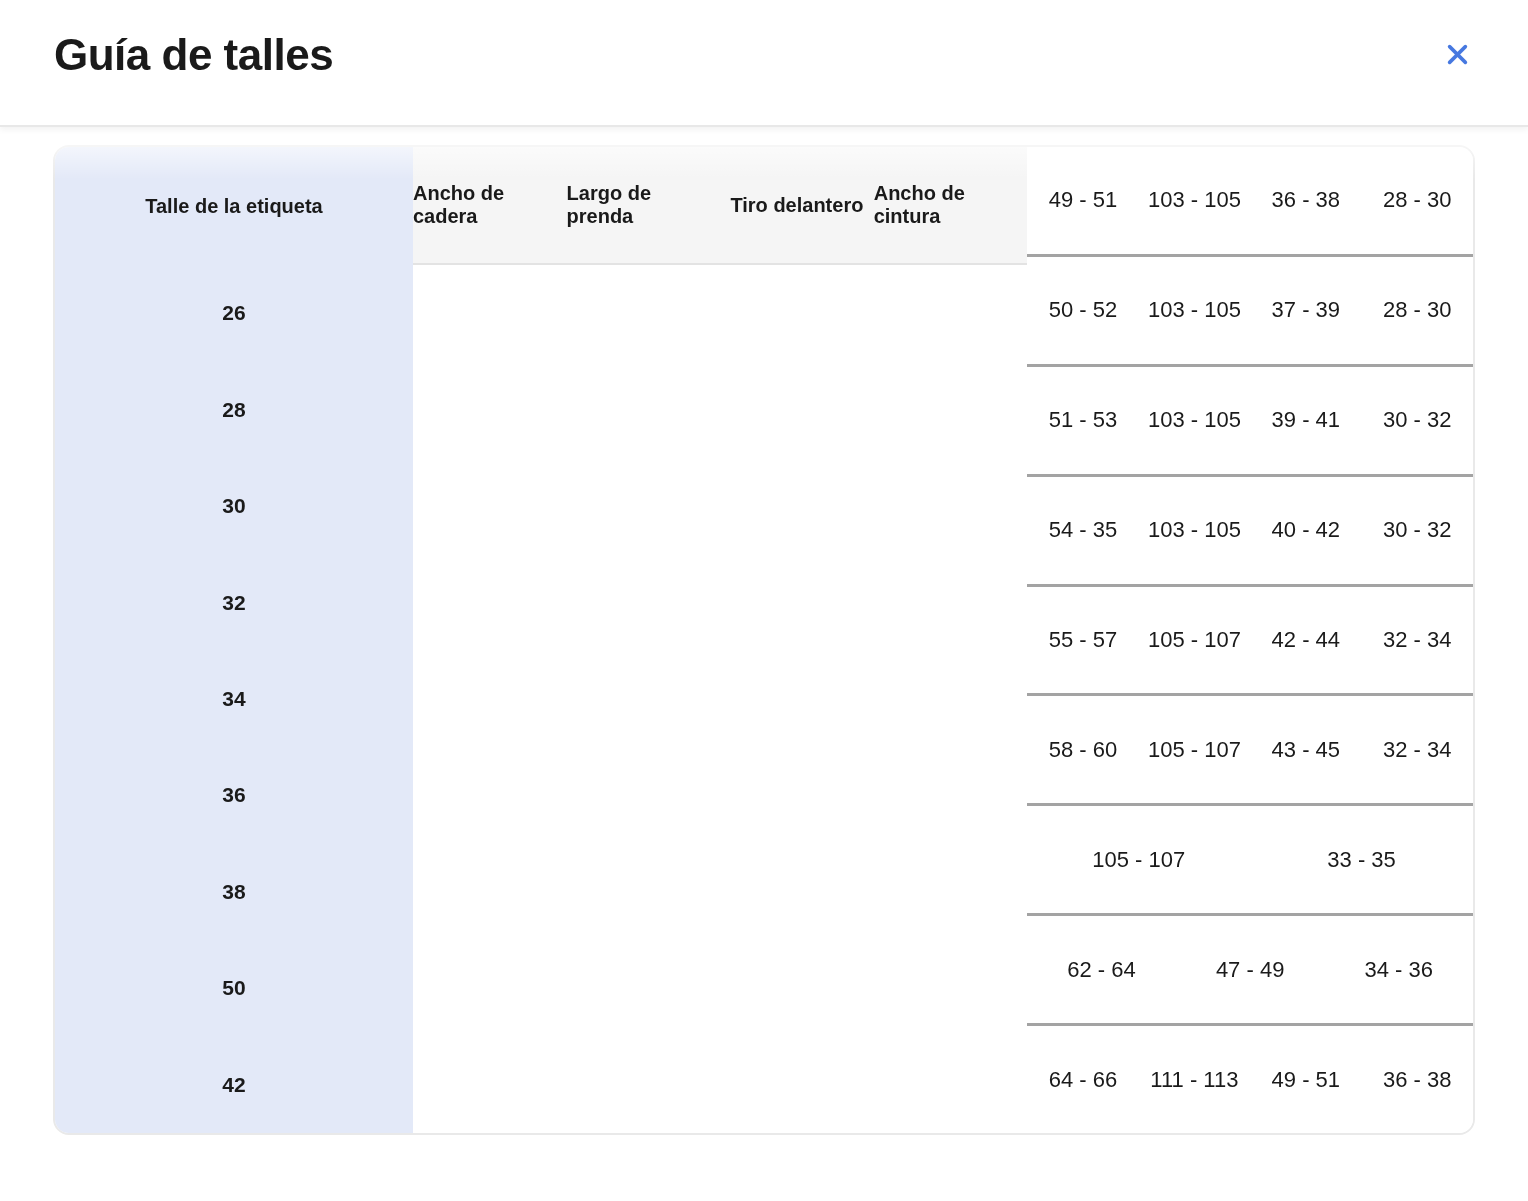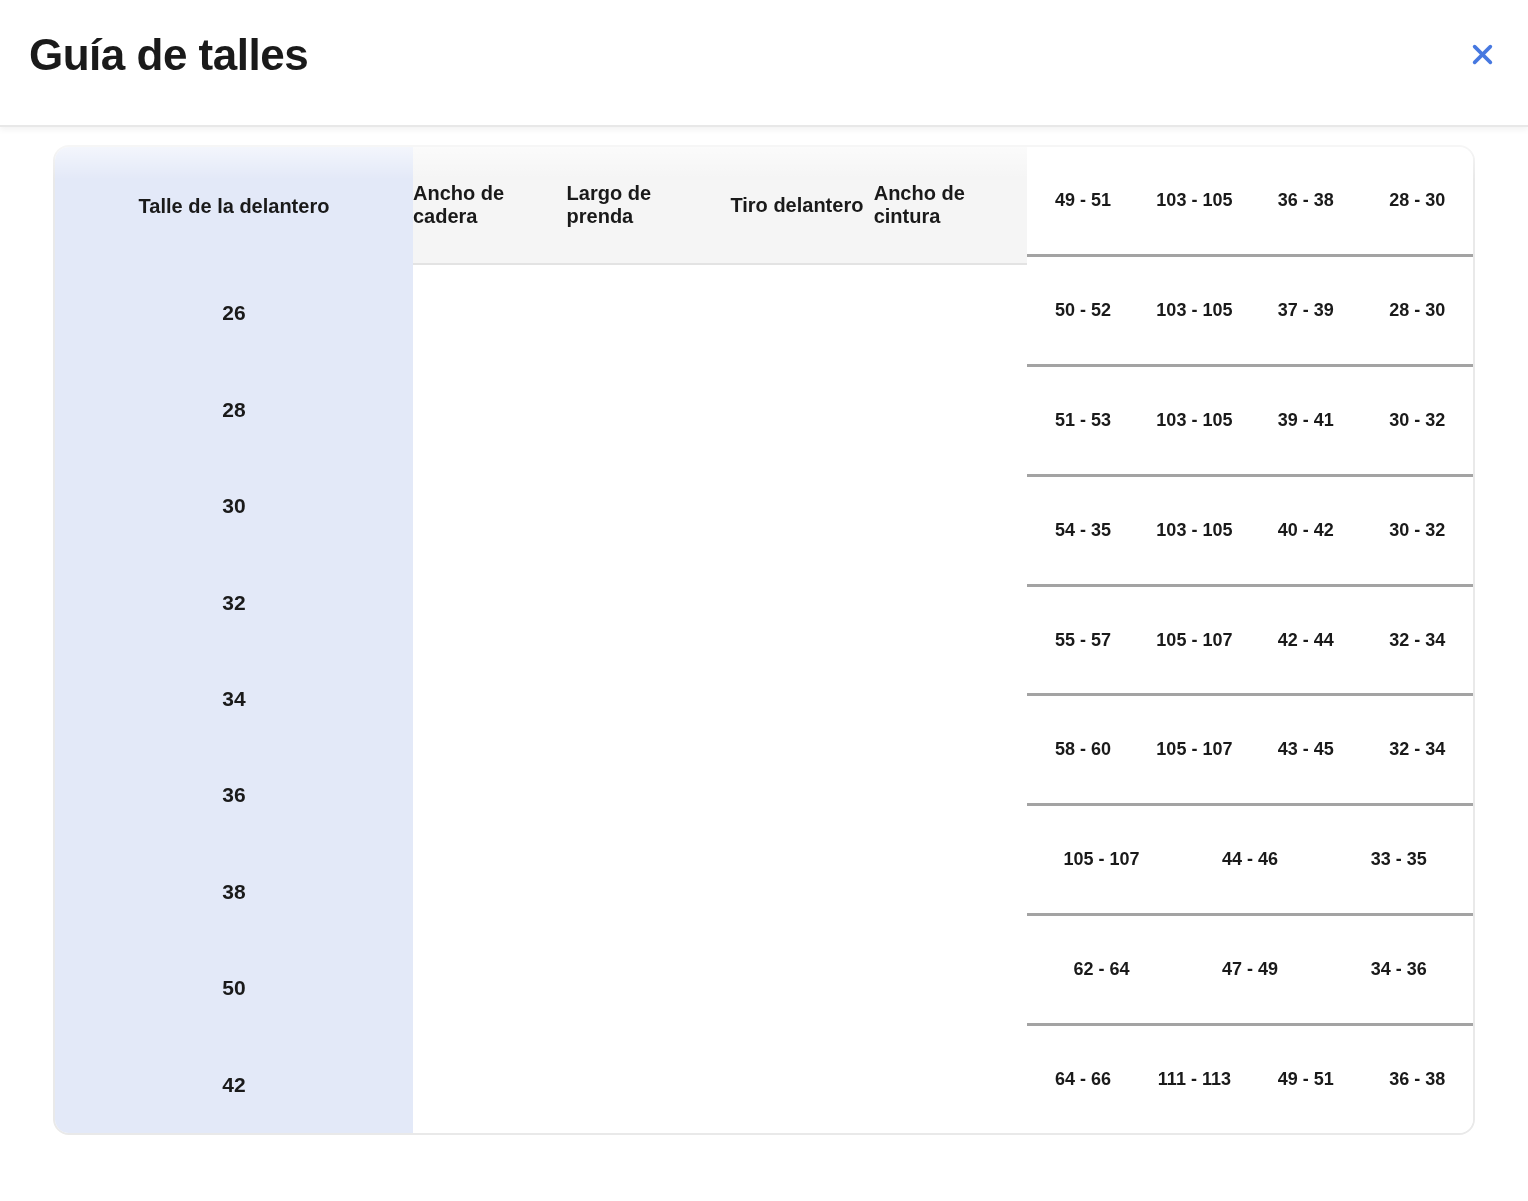--- a/index.html
+++ b/index.html
@@ -9,21 +9,21 @@
     --text:#1a1a1a;
     --divider:#e9e9e9;
   }
   *{box-sizing:border-box;margin:0;padding:0;}
   html,body{width:1528px;height:1201px;background:#ffffff;overflow:hidden;
     font-family:"Liberation Sans","DejaVu Sans",sans-serif;color:var(--text);}
 
   
   .modal-header{
     position:relative;z-index:10;
-    height:127px;padding:0 29px 16px;
+    height:127px;padding:0 54px 16px;
     display:flex;align-items:center;justify-content:space-between;
     background:#ffffff;
     border-bottom:2px solid #e8e8e8;
     box-shadow:0 3px 6px rgba(0,0,0,0.05);
   }
   .modal-title{
     font-size:44px;font-weight:700;letter-spacing:-0.5px;color:var(--text);
   }
   .close-btn{
     background:none;border:none;cursor:pointer;
@@ -78,41 +78,41 @@
   }
   .data-header-cell{
     flex:1;display:flex;align-items:center;justify-content:center;
     font-size:20px;font-weight:700;
   }
   .data-rows{flex:1;display:flex;flex-direction:column;}
   .data-row{flex:1;display:flex;}
   .data-row + .data-row{border-top:3px solid #a3a3a3;}
   .data-cell{
     flex:1;display:flex;align-items:center;justify-content:center;
-    font-size:18px;font-weight:700;color:var(--text);
+    font-size:22px;font-weight:400;color:var(--text);
   }
 </style>
 </head>
 <body>
 
 <header class="modal-header">
   <h1 class="modal-title">Guía de talles</h1>
   <button class="close-btn" aria-label="close">
     <svg width="27" height="27" viewBox="0 0 24 24" fill="none" stroke="currentColor" stroke-width="3.2" stroke-linecap="round">
       <line x1="5" y1="5" x2="19" y2="19"></line>
       <line x1="19" y1="5" x2="5" y2="19"></line>
     </svg>
   </button>
 </header>
 
 <div class="scroll-shade"></div>
 
 <section class="table-card">
   <div class="size-col">
-    <div class="size-col-header">Talle de la delantero</div>
+    <div class="size-col-header">Talle de la etiqueta</div>
     <div class="size-values">
         <div class="size-cell">26</div>
         <div class="size-cell">28</div>
         <div class="size-cell">30</div>
         <div class="size-cell">32</div>
         <div class="size-cell">34</div>
         <div class="size-cell">36</div>
         <div class="size-cell">38</div>
         <div class="size-cell">50</div>
         <div class="size-cell">42</div>
@@ -158,21 +158,20 @@
           <div class="data-cell">32 - 34</div>
         </div>
         <div class="data-row">
           <div class="data-cell">58 - 60</div>
           <div class="data-cell">105 - 107</div>
           <div class="data-cell">43 - 45</div>
           <div class="data-cell">32 - 34</div>
         </div>
         <div class="data-row">
           <div class="data-cell">105 - 107</div>
-          <div class="data-cell">44 - 46</div>
           <div class="data-cell">33 - 35</div>
         </div>
         <div class="data-row">
           <div class="data-cell">62 - 64</div>
           <div class="data-cell">47 - 49</div>
           <div class="data-cell">34 - 36</div>
         </div>
         <div class="data-row">
           <div class="data-cell">64 - 66</div>
           <div class="data-cell">111 - 113</div>

